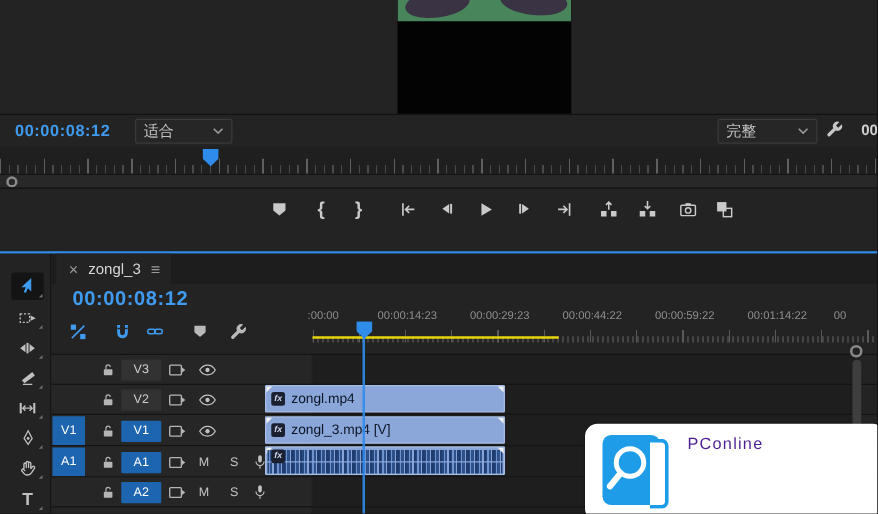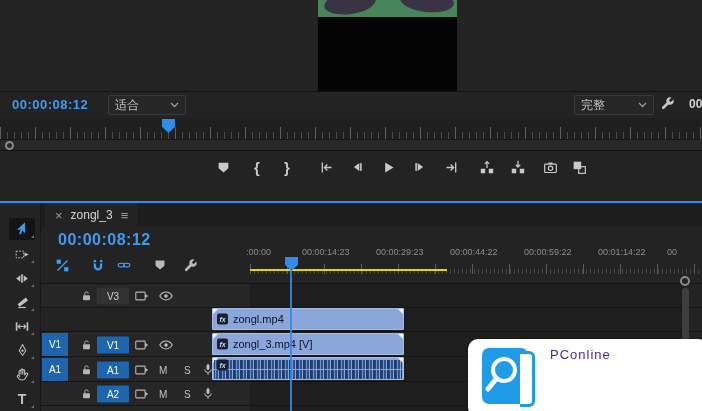--- a/index.html
+++ b/index.html
@@ -366,20 +366,41 @@
               <svg width="14" height="10" viewBox="0 0 18 12">
                 <path d="M1 6s3-5 8-5 8 5 8 5-3 5-8 5-8-5-8-5z" fill="none" stroke="currentColor" stroke-width="1.3"></path>
                 <circle cx="9" cy="6" r="2.2" fill="currentColor"></circle>
               </svg>
             </span>
         </div>
         <div class="tcontent"></div>
       </div>
 
       <div class="trow" style="top:25px;height:24px;">
+        <div class="thead">
+          <span class="lock-ic">
+              <svg width="11" height="12" viewBox="0 0 16 16">
+                <rect x="3" y="7" width="10" height="7" rx="1" fill="currentColor"></rect>
+                <path d="M5.5 7V4.5a2.5 2.5 0 015 0" fill="none" stroke="currentColor" stroke-width="1.4"></path>
+              </svg>
+            </span>
+          <span class="tname">V2</span>
+          <span class="sync-ic">
+              <svg width="14" height="11" viewBox="0 0 18 14">
+                <rect x="1" y="2" width="12" height="10" rx="1" fill="none" stroke="currentColor" stroke-width="1.4"></rect>
+                <polygon points="13,4 17,7 13,10" fill="currentColor"></polygon>
+              </svg>
+            </span>
+          <span class="eye-ic">
+              <svg width="14" height="10" viewBox="0 0 18 12">
+                <path d="M1 6s3-5 8-5 8 5 8 5-3 5-8 5-8-5-8-5z" fill="none" stroke="currentColor" stroke-width="1.3"></path>
+                <circle cx="9" cy="6" r="2.2" fill="currentColor"></circle>
+              </svg>
+            </span>
+        </div>
         <div class="tcontent"></div>
       </div>
 
       <div class="trow" style="top:49px;height:25px;">
         <div class="thead">
           <span class="src-box src-on">V1</span>
           <span class="lock-ic">
               <svg width="11" height="12" viewBox="0 0 16 16">
                 <rect x="3" y="7" width="10" height="7" rx="1" fill="currentColor"></rect>
                 <path d="M5.5 7V4.5a2.5 2.5 0 015 0" fill="none" stroke="currentColor" stroke-width="1.4"></path>

